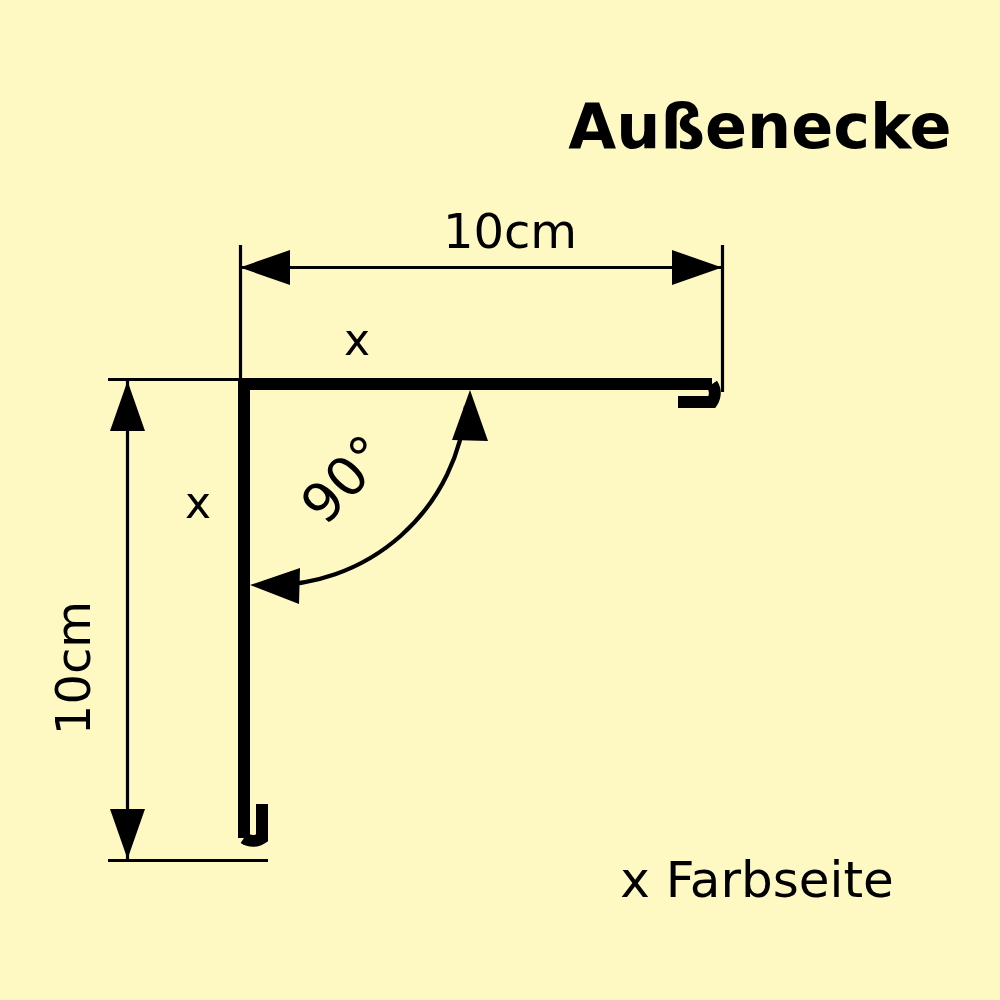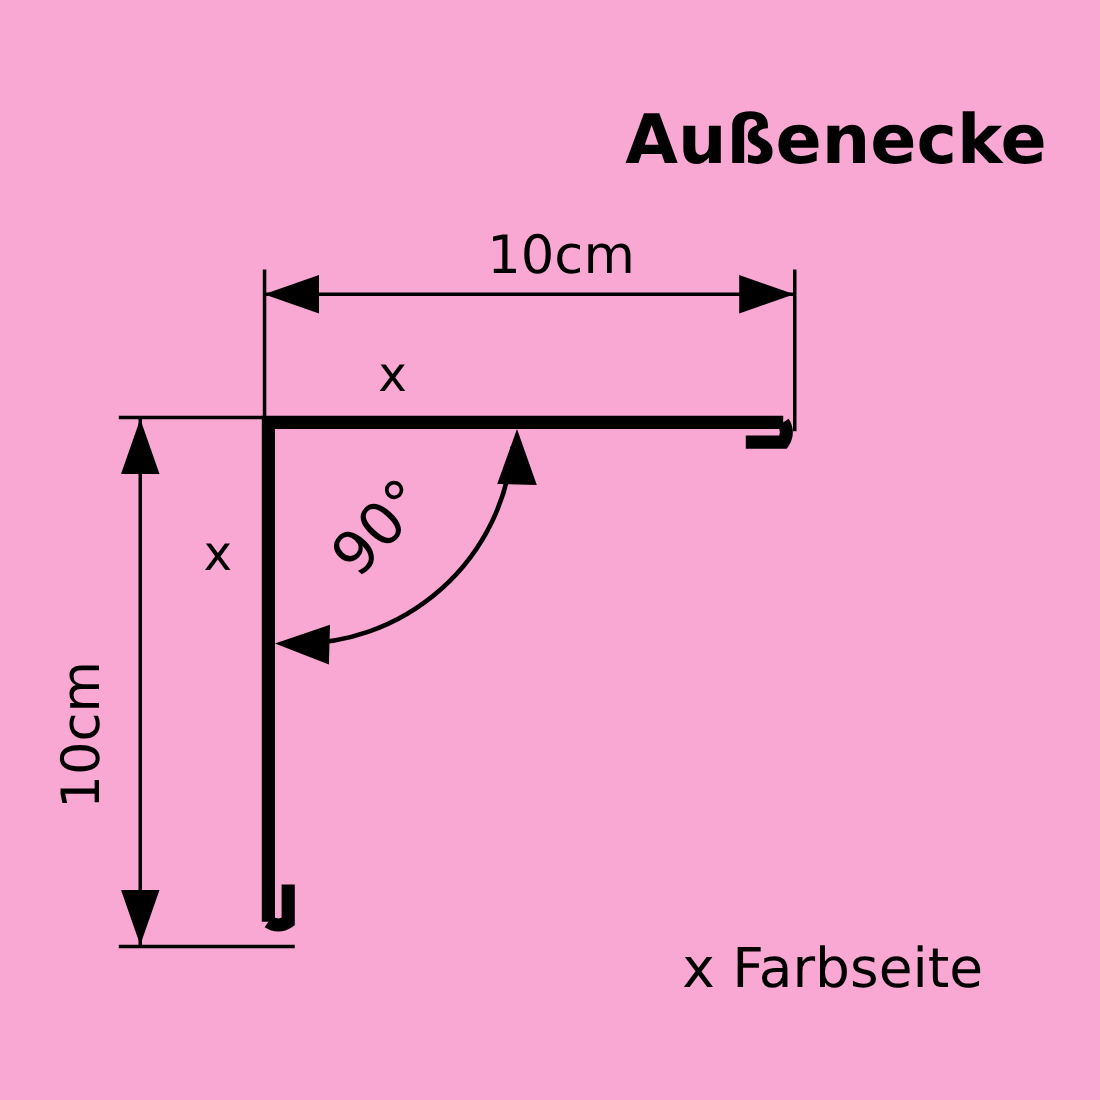--- a/index.html
+++ b/index.html
@@ -10,21 +10,21 @@
   body {
     width: 1000px;
     height: 1000px;
     font-family: "DejaVu Sans", "Liberation Sans", sans-serif;
     overflow: hidden;
   }
   #drawing-root {
     position: relative;
     width: 1000px;
     height: 1000px;
-    background: #f9a8d4;
+    background: #fef9c3;
   }
   svg#technical-drawing {
     display: block;
     width: 1000px;
     height: 1000px;
   }
   .dim-text {
     font-family: "DejaVu Sans", "Liberation Sans", sans-serif;
     font-weight: 400;
     fill: #000000;

